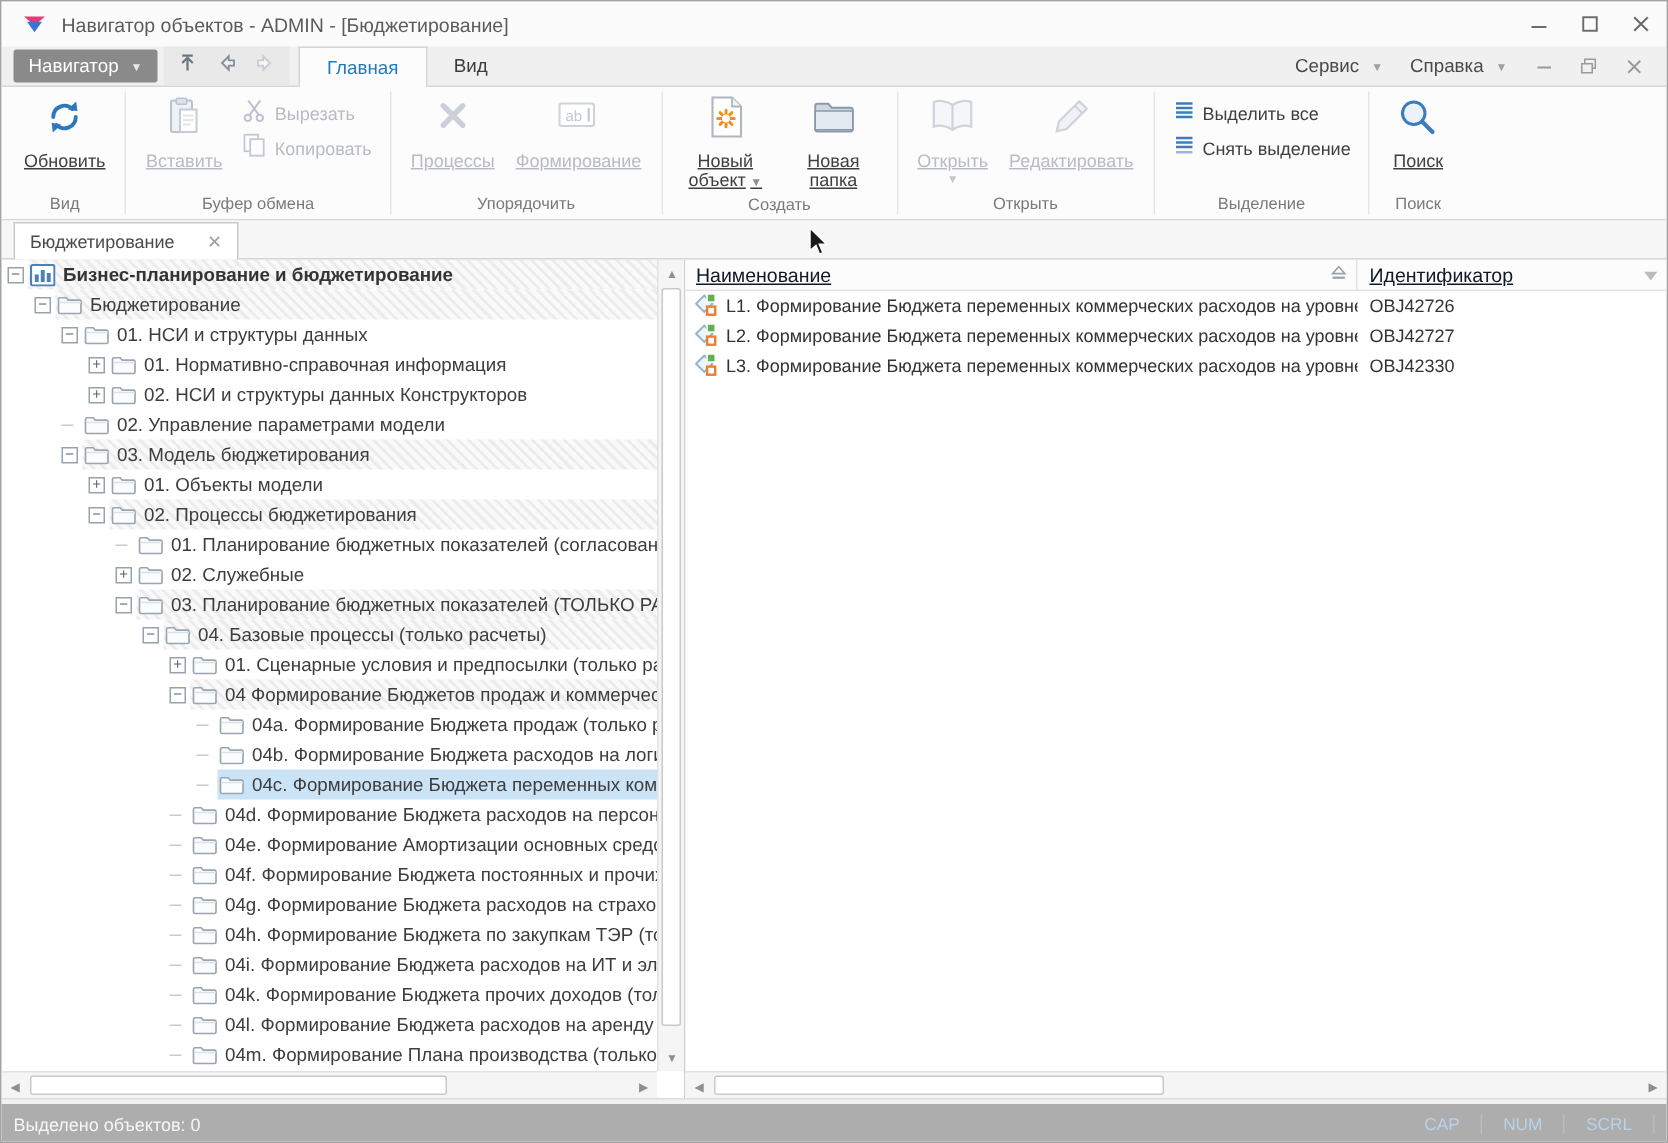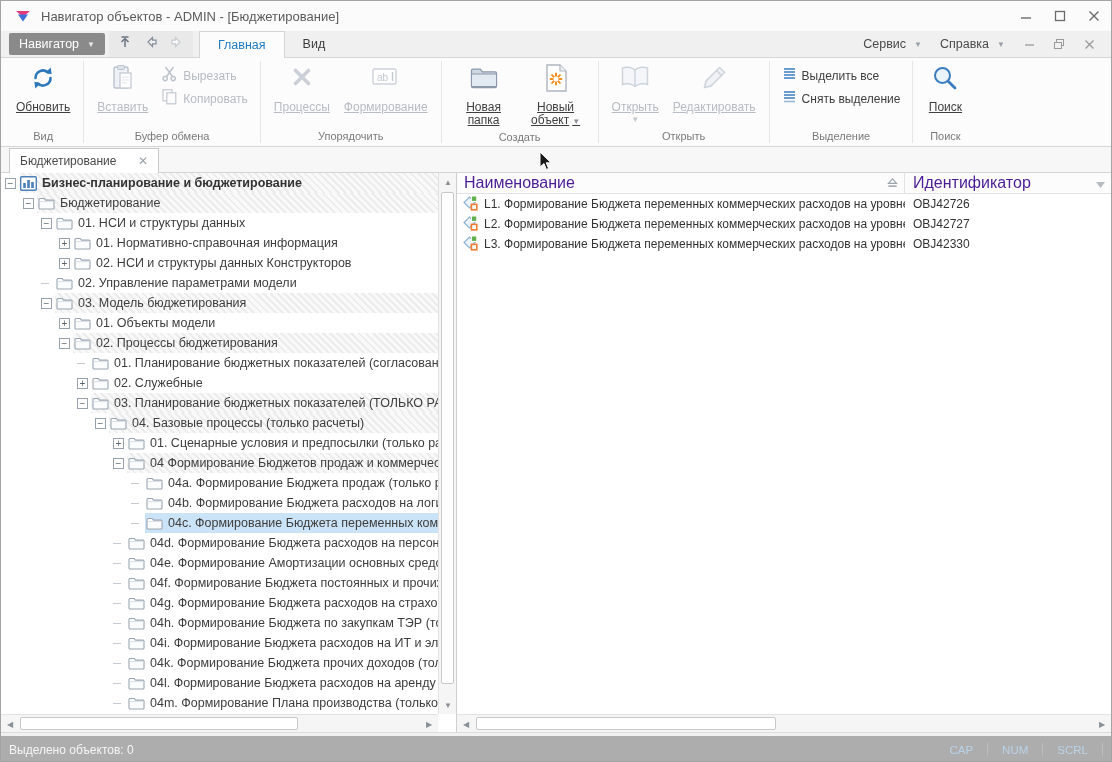--- a/index.html
+++ b/index.html
@@ -78,21 +78,21 @@
   .vthumb { position:absolute; left:2px; width:13px; background:#fff; border:1px solid #c9c9c9; border-radius:2px; }
   .hscroll { position:absolute; left:0; right:0; bottom:0; height:18px; background:#f5f5f5; border-top:1px solid #e2e2e2; }
   .hbtn { position:absolute; top:1px; width:16px; height:16px; display:flex; align-items:center; justify-content:center; }
   .hthumb { position:absolute; top:2px; height:13px; background:#fff; border:1px solid #c9c9c9; border-radius:2px; }
   .arrowglyph { font-size:8px; color:#8a9097; }
 
   
   .list-panel { flex:1; position:relative; background:#fff; }
   .list-header { height:21px; display:flex; align-items:center; background:#fcfcfc; border-bottom:1px solid #e3e3e3; }
   .hcell-name { width:448px; display:flex; align-items:center; padding-left:7px; border-right:1px solid #e3e3e3; height:100%; }
-  .hcell-name .txt, .hcell-id .txt { font-size:16px; color:#4c1d95; flex:1; }
+  .hcell-name .txt, .hcell-id .txt { font-size:13px; color:#0f172a; flex:1;text-decoration:underline; }
   .hcell-id { flex:1; display:flex; align-items:center; padding:0 6px 0 8px; height:100%; }
   .lrow { height:20px; display:flex; align-items:center; font-size:12px; color:#333; }
   .cell-name { width:448px; display:flex; align-items:center; gap:6px; padding-left:5px; overflow:hidden; white-space:nowrap; }
   .cell-id { flex:1; padding-left:8px; white-space:nowrap; }
 
   
   .prestatus { height:4px; background:#f1f1f1; border-top:1px solid #dddddd; }
   .statusbar { height:27px; background:#adadad; display:flex; align-items:center; padding:0 8px; }
   .statusbar .stext { font-size:12px; color:#f6f6f6; }
   .sright { margin-left:auto; display:flex; align-items:center; }
@@ -258,39 +258,39 @@
             <span class="rtext">Формирование</span>
           </div>
         </div>
         <div class="glabel">Упорядочить</div>
       </div>
       <div class="rsep"></div>
       <div class="rgroup">
         <div class="gbtns">
           <div class="rbtn large twoline">
             <span class="ricon">
-              <svg width="32" height="28" viewBox="0 0 32 28">
-                <path d="M3.5 7.5c0-.8.6-1.4 1.4-1.4h7.3l2.2 2.7h12.7c.8 0 1.4.6 1.4 1.4v13c0 .8-.6 1.4-1.4 1.4H4.9c-.8 0-1.4-.6-1.4-1.4z" fill="#cfd8e2" stroke="#8c99ab" stroke-width="1.3"></path>
-                <path d="M3.5 11h25v12.5h-25z" fill="#e3e9f0" stroke="#8c99ab" stroke-width="1"></path>
-              </svg>
-            </span>
-            <span class="rtext">Новая папка</span>
-          </div>
-          <div class="rbtn large twoline">
-            <span class="ricon">
               <svg width="28" height="30" viewBox="0 0 28 30">
                 <path d="M5 2h13l6 6v20H5z" fill="#fff" stroke="#aeb6c0" stroke-width="1.4"></path>
                 <path d="M18 2v6h6" fill="#eef1f5" stroke="#aeb6c0" stroke-width="1.2"></path>
                 <g stroke="#f08f1e" stroke-width="2" stroke-linecap="round">
                   <path d="M14 10.5v11M8.5 16h11M10.1 12.1l7.8 7.8M17.9 12.1l-7.8 7.8"></path>
                 </g>
                 <circle cx="14" cy="16" r="2.6" fill="#fff"></circle>
               </svg>
             </span>
             <span class="rtext">Новый объект<span class="dd-inline">▼</span></span>
+          </div>
+          <div class="rbtn large twoline">
+            <span class="ricon">
+              <svg width="32" height="28" viewBox="0 0 32 28">
+                <path d="M3.5 7.5c0-.8.6-1.4 1.4-1.4h7.3l2.2 2.7h12.7c.8 0 1.4.6 1.4 1.4v13c0 .8-.6 1.4-1.4 1.4H4.9c-.8 0-1.4-.6-1.4-1.4z" fill="#cfd8e2" stroke="#8c99ab" stroke-width="1.3"></path>
+                <path d="M3.5 11h25v12.5h-25z" fill="#e3e9f0" stroke="#8c99ab" stroke-width="1"></path>
+              </svg>
+            </span>
+            <span class="rtext">Новая папка</span>
           </div>
         </div>
         <div class="glabel">Создать</div>
       </div>
       <div class="rsep"></div>
       <div class="rgroup">
         <div class="gbtns">
           <div class="rbtn large disabled">
             <span class="ricon">
               <svg width="34" height="28" viewBox="0 0 34 28">

